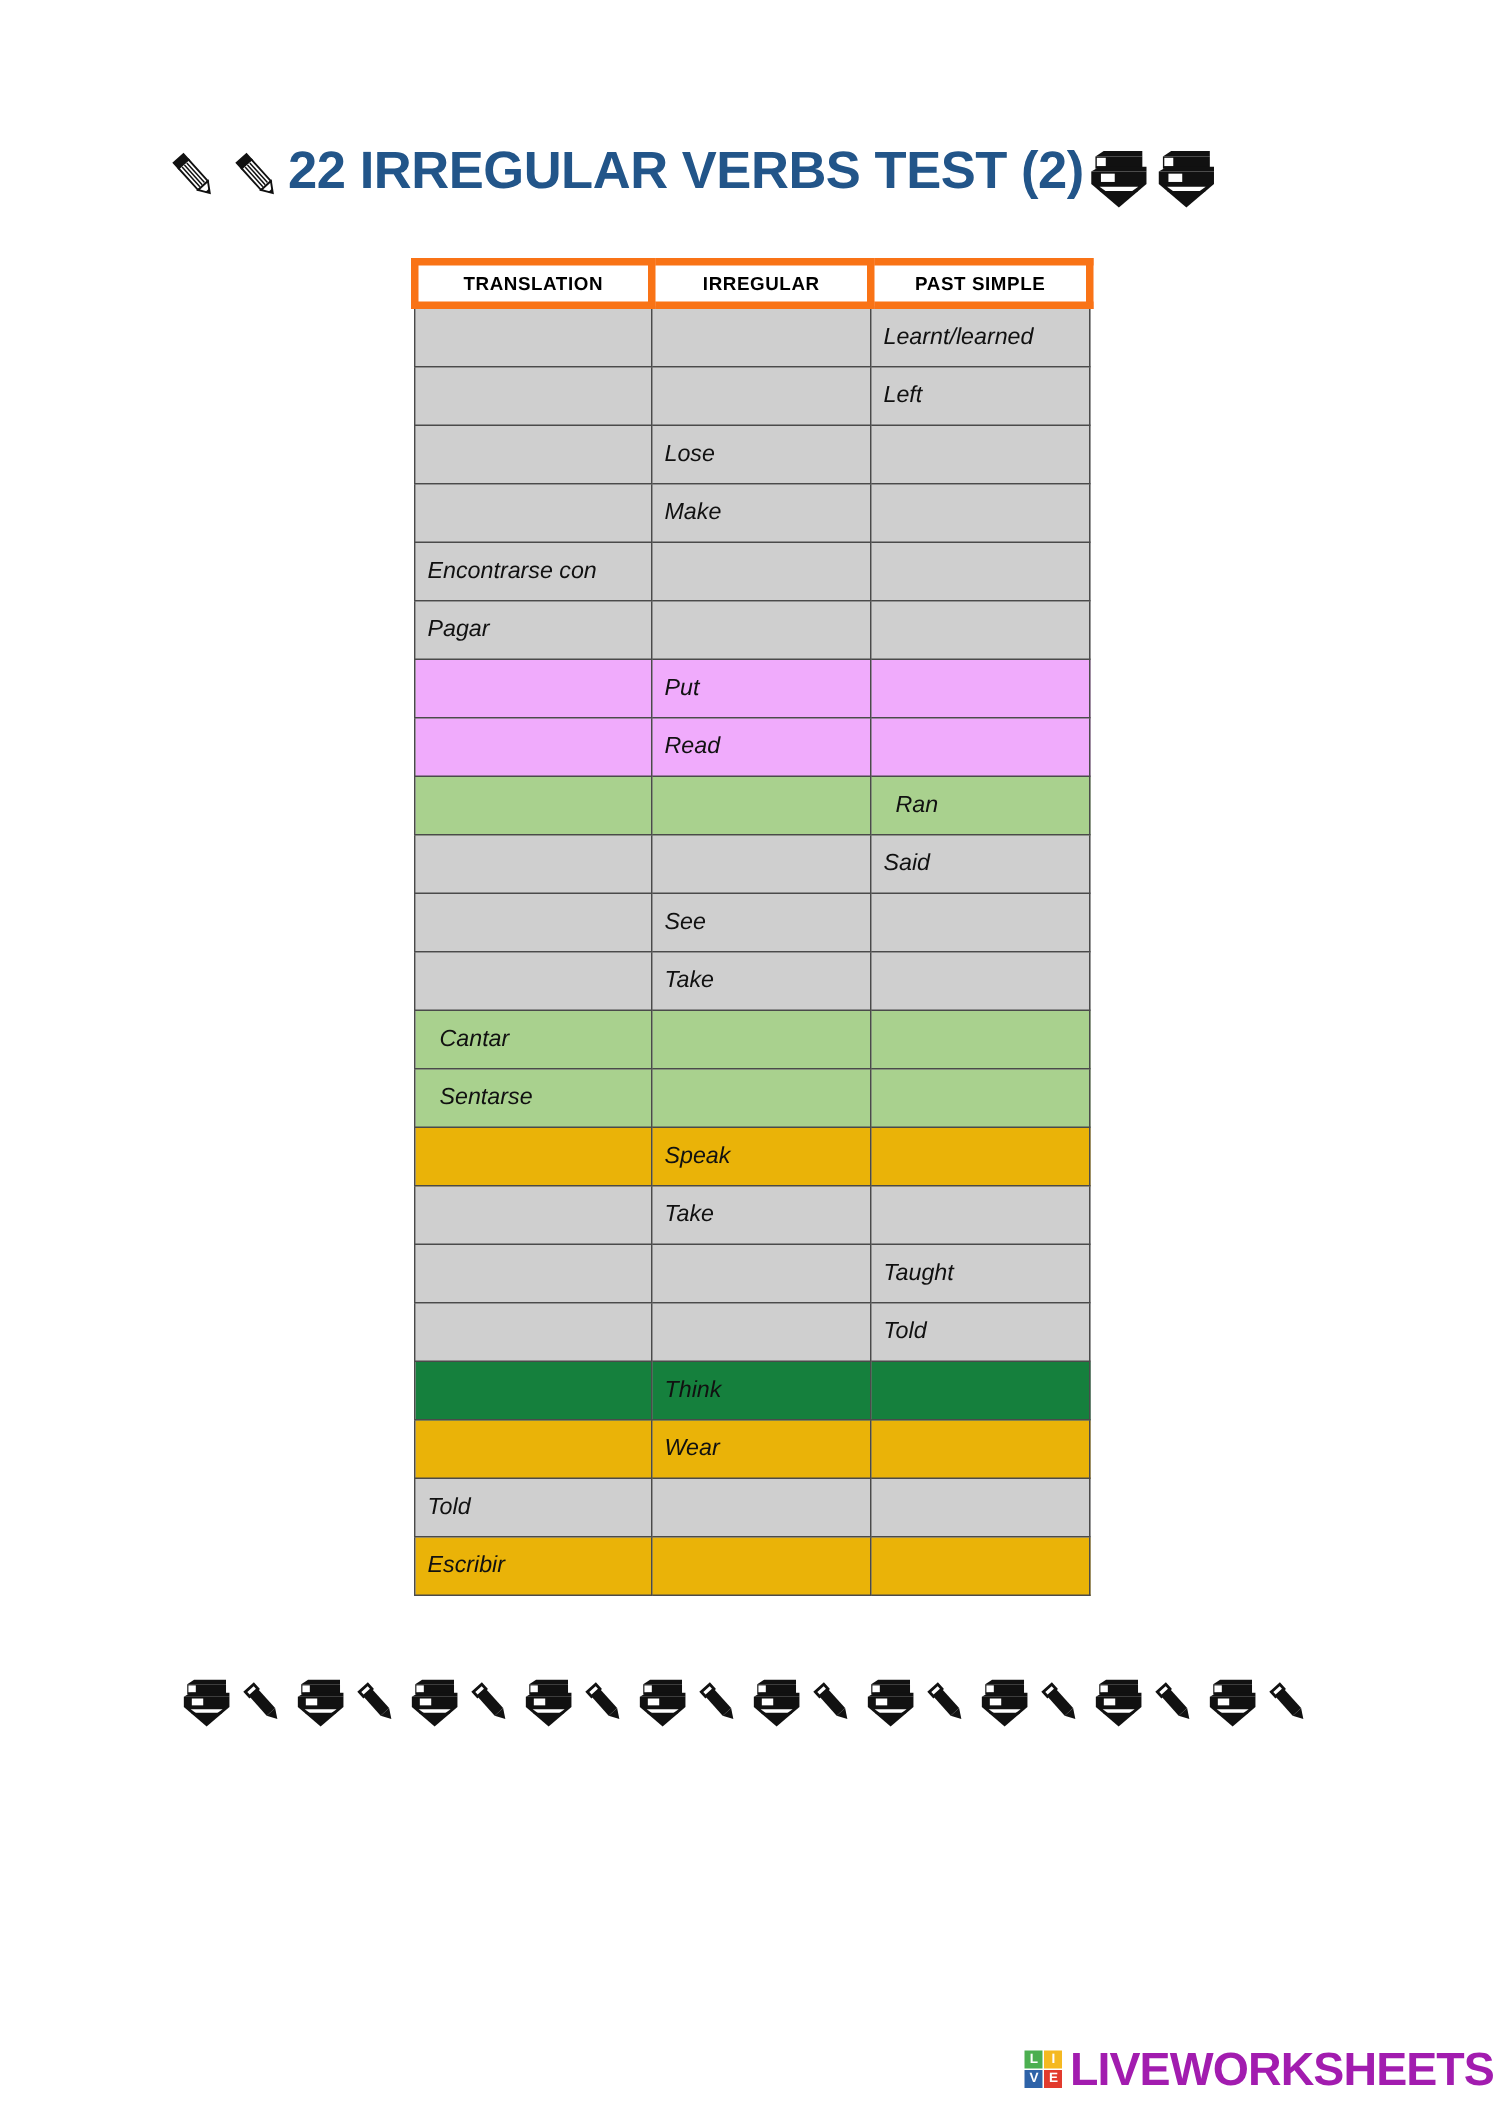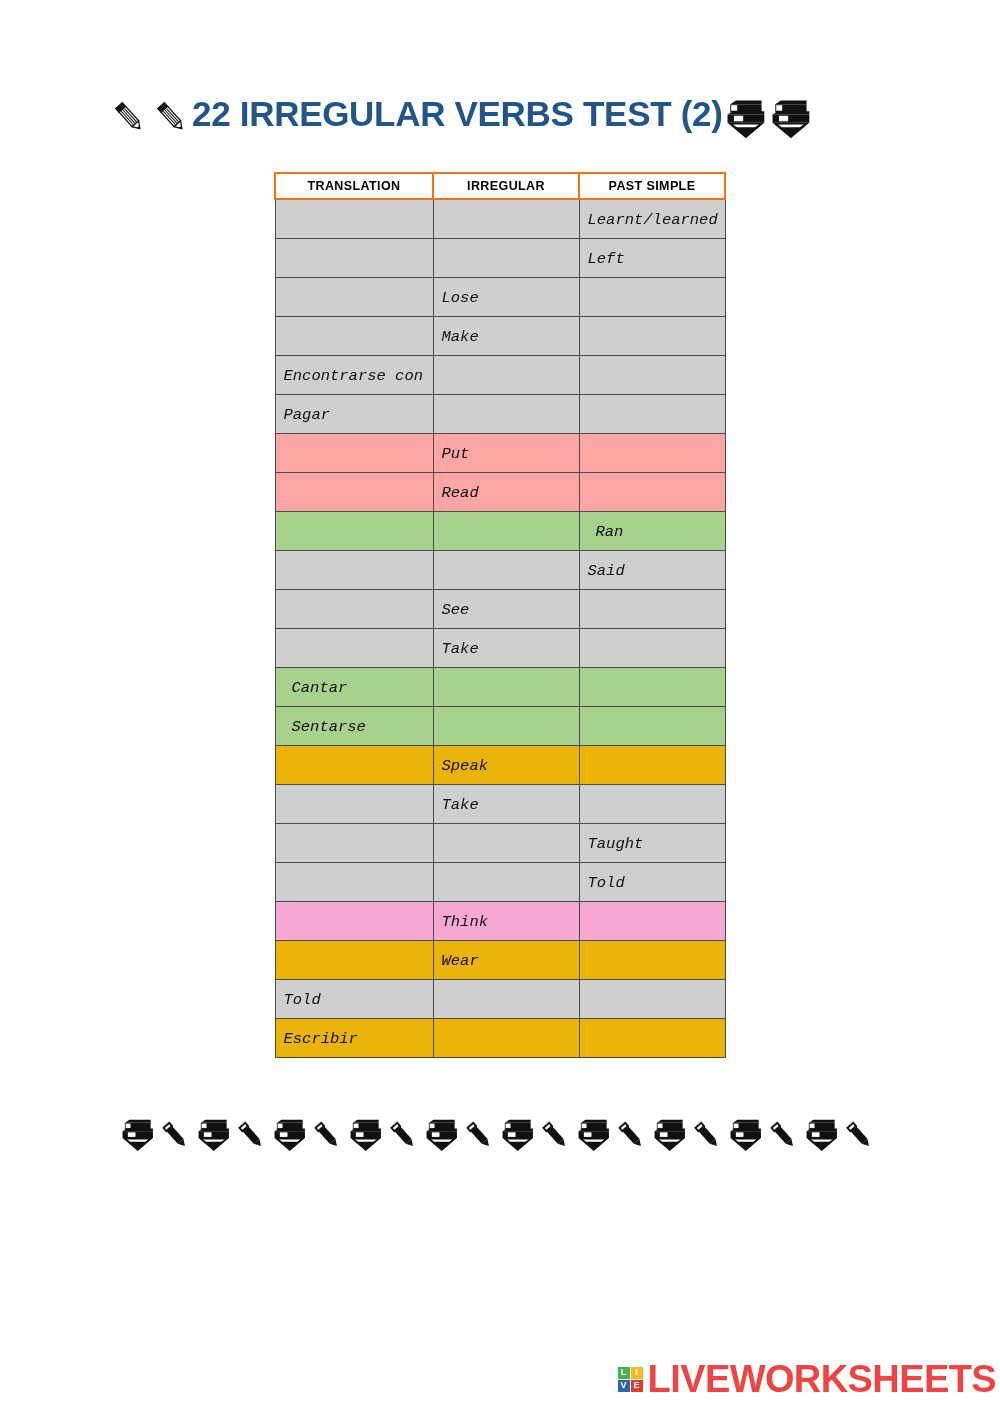--- a/index.html
+++ b/index.html
@@ -57,21 +57,21 @@
     border-collapse: collapse;
     width: 450px;
     table-layout: fixed;
   }
   table.vt col.c-trans { width: 158px; }
   table.vt col.c-inf   { width: 146px; }
   table.vt col.c-past  { width: 146px; }
 
   table.vt th {
     background: #ffffff;
-    border: 2px solid #f97316;
+    border: 5px solid #f97316;
     font-family: "Liberation Sans", sans-serif;
     font-size: 12.5px;
     font-weight: bold;
     letter-spacing: 0.4px;
     color: #000000;
     text-align: center;
     height: 24px;
     padding: 0;
     vertical-align: middle;
   }
@@ -82,28 +82,28 @@
     vertical-align: middle;
     font-family: "Liberation Sans", sans-serif;
     font-size: 16px;
     color: #111111;
     white-space: nowrap;
   }
   td.cell-past { padding-left: 9px; }
 
   
   tr.fill-gray   td { background: #cfcfcf; }
-  tr.fill-blue   td { background: #fca5a5; }
+  tr.fill-blue   td { background: #f0abfc; }
   tr.fill-green  td { background: #a9d18e; padding-left: 16px; }
   tr.fill-orange td { background: #eab308; }
-  tr.fill-yellow td { background: #f9a8d4; }
+  tr.fill-yellow td { background: #15803d; }
 
   
   .hand {
-    font-family: Liberation Mono, monospace;
+    font-family: Liberation Sans, sans-serif;
     font-size: 15.5px;
     font-style: italic;
     color: #111111;
   }
 
   
   .decor-strip {
     position: absolute;
     left: 118px;
     top: 1104px;
@@ -149,23 +149,23 @@
     justify-content: center;
     line-height: 1;
   }
   .lw-l { background: #4caf50; }
   .lw-i { background: #f5b921; }
   .lw-v { background: #2e63a8; }
   .lw-e { background: #e23b2e; }
   .lw-word {
     font-family: "Liberation Sans", sans-serif;
     font-weight: bold;
-    font-size: 38px;
+    font-size: 31px;
     letter-spacing: -0.6px;
-    color: #ef4444;
+    color: #a21caf;
     line-height: 1;
   }
 </style>
 </head>
 <body>
 
 <div class="title-row">
   <span class="icon-pencil-outline">
     <svg viewBox="0 0 100 100" width="42" height="42" aria-hidden="true">
       <g transform="rotate(-42 50 50)">

